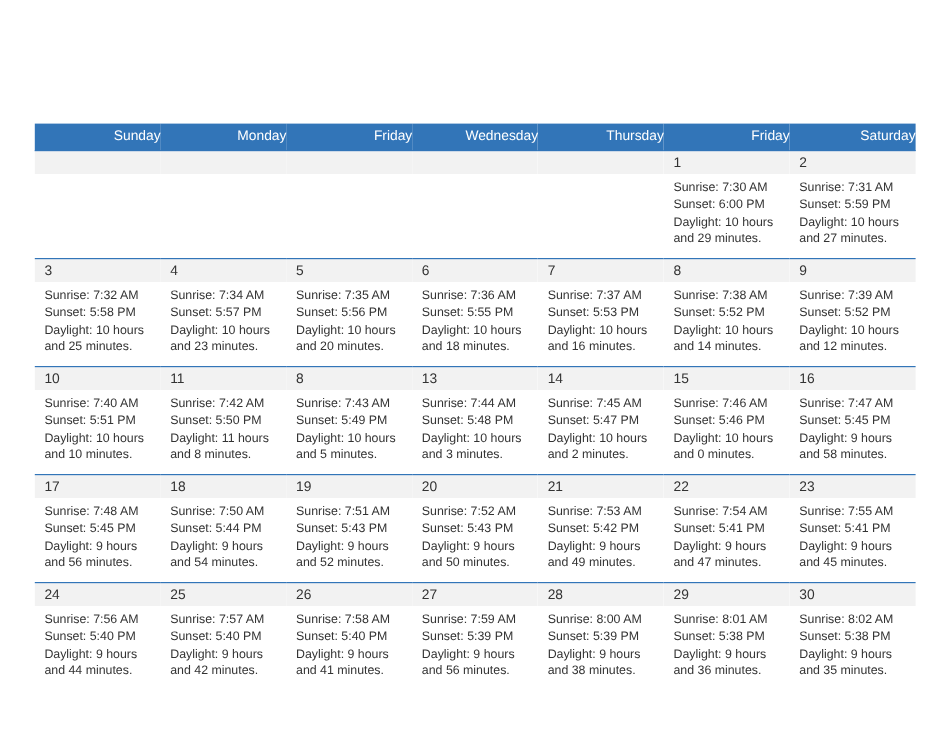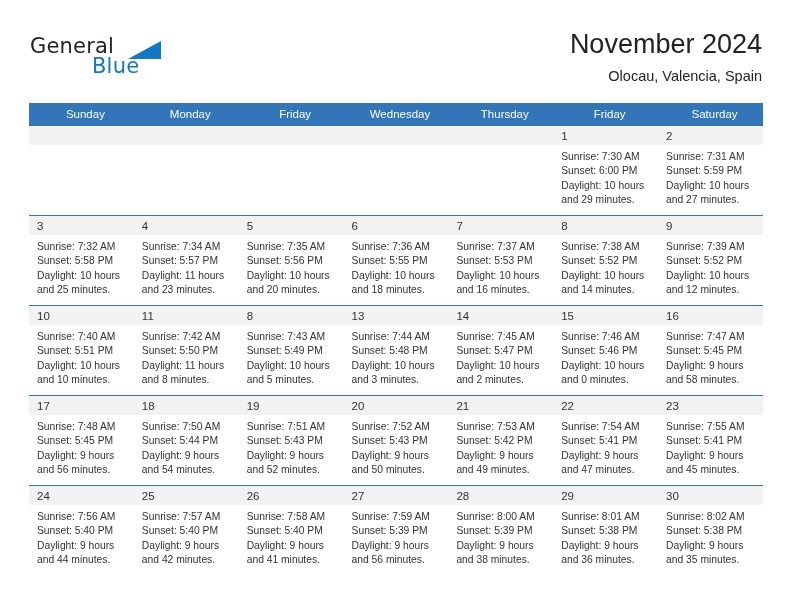--- a/index.html
+++ b/index.html
@@ -93,21 +93,21 @@
     top: 103px;
     width: 734px;
     border-collapse: collapse;
     table-layout: fixed;
   }
   .calendar th {
     background: #3275b8;
     color: #ffffff;
     font-size: 11.5px;
     font-weight: normal;
-    text-align: center;
+    text-align: right;
     padding: 5px 0 5px 8px;
     height: 11px;
     border: none;
   }
   .calendar td {
     vertical-align: top;
     padding: 0;
     border-top: 1px solid #3275b8;
     height: 89px;
     background: #ffffff;
@@ -135,34 +135,20 @@
   }
   .cell-body .daylight {
     white-space: normal;
   }
 </style>
 </head>
 <body>
 
 <div class="page">
 
-  <div class="header">
-
-    <div class="logo">
-      <span class="logo-general">General</span>
-      <span class="logo-triangle"></span>
-      <span class="logo-blue">Blue</span>
-    </div>
-
-    <div class="title-block">
-      <div class="title">November 2024</div>
-      <div class="subtitle">Olocau, Valencia, Spain</div>
-    </div>
-
-  </div>
 
   <table class="calendar">
     <thead>
       <tr id="weekday-row">
           <th>Sunday</th>
           <th>Monday</th>
           <th>Friday</th>
           <th>Wednesday</th>
           <th>Thursday</th>
           <th>Friday</th>
@@ -210,21 +196,21 @@
               <div>Sunrise: 7:32 AM</div>
               <div>Sunset: 5:58 PM</div>
               <div class="daylight">Daylight: 10 hours and 25 minutes.</div>
             </div>
           </td>
           <td class="">
             <div class="daynum-bar">4</div>
             <div class="cell-body">
               <div>Sunrise: 7:34 AM</div>
               <div>Sunset: 5:57 PM</div>
-              <div class="daylight">Daylight: 11 hours and 23 minutes.</div>
+              <div class="daylight">Daylight: 10 hours and 23 minutes.</div>
             </div>
           </td>
           <td class="">
             <div class="daynum-bar">5</div>
             <div class="cell-body">
               <div>Sunrise: 7:35 AM</div>
               <div>Sunset: 5:56 PM</div>
               <div class="daylight">Daylight: 10 hours and 20 minutes.</div>
             </div>
           </td>

